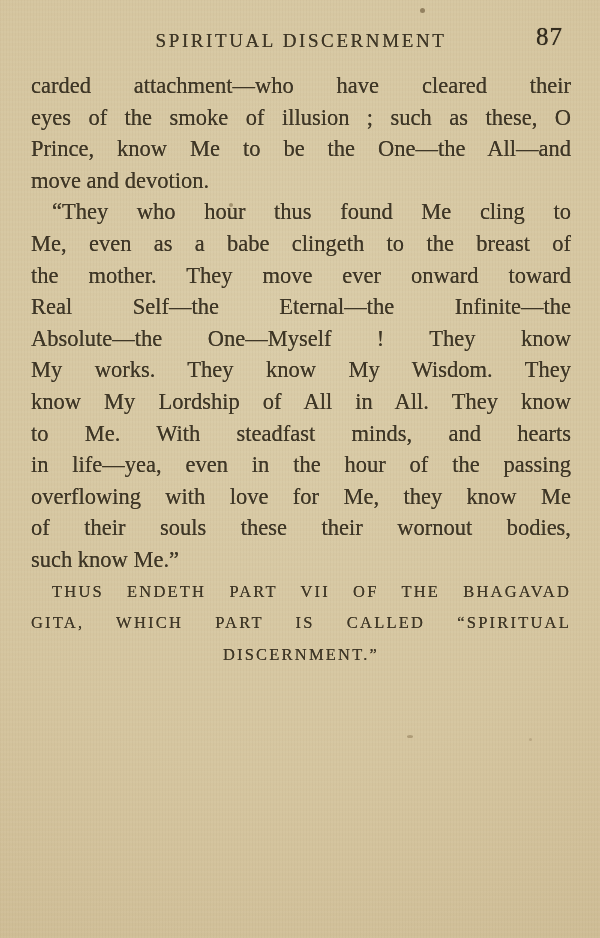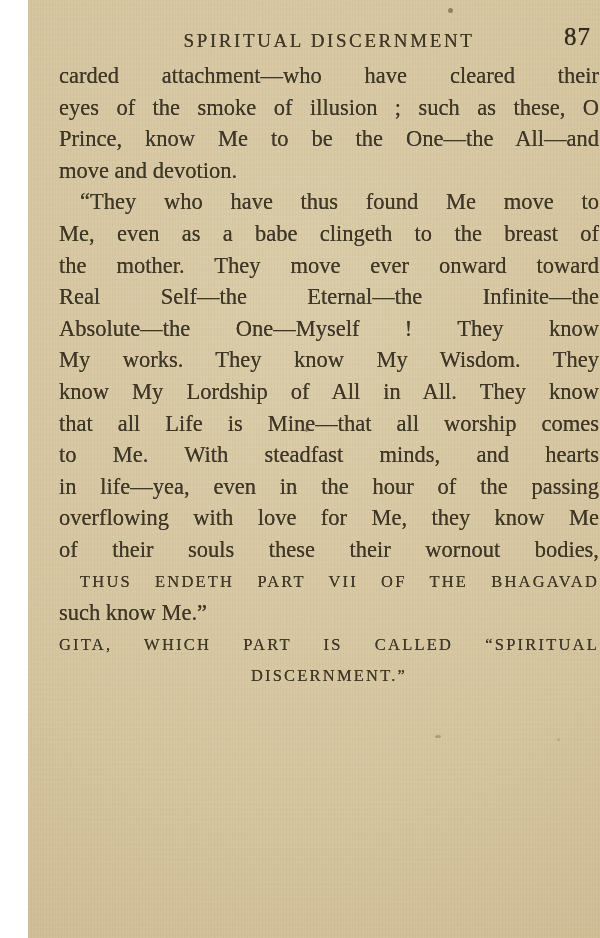--- a/index.html
+++ b/index.html
@@ -9,42 +9,41 @@
     overflow: hidden;
     position: relative;
   }
   .page {
     position: absolute; inset: 0;
     background-color: var(--paper, #d3c39c);
     background-image:
       repeating-linear-gradient(90deg, rgba(120,100,70,0.045) 0 1px, rgba(0,0,0,0) 1px 3px),
       repeating-linear-gradient(0deg, rgba(255,255,255,0.035) 0 2px, rgba(0,0,0,0) 2px 5px),
       radial-gradient(ellipse 125% 95% at 48% 35%, #dacca8 0%, #d5c59f 50%, #ccba92 88%, #c4b186 100%);
-    margin-left: 28px;
   }
   .running-header {
     position: absolute; left: 31px; width: 540px; top: 28px; height: 26px;
     line-height: 26px;
   }
   .header-title {
     text-align: center;
     font-size: 19px;
     letter-spacing: 2.6px;
     color: var(--ink, #3e3626);
     text-shadow: 0 0 0.6px rgba(62,54,38,0.85);
   }
   .page-number {
     position: absolute; right: 8px; top: -4px;
     font-size: 25px;
     letter-spacing: 1px;
     color: #332c1e;
     text-shadow: 0 0 0.7px rgba(45,38,25,0.9);
   }
   .text-block {
-    position: absolute; left: 31px; top: 60px; width: 540px;
+    position: absolute; left: 31px; top: 70px; width: 540px;
     color: var(--ink, #3e3626);
     text-shadow: 0 0 0.6px rgba(62,54,38,0.85);
   }
   .line {
     height: 31.6px;
     line-height: 31.6px;
     font-size: 22.5px;
     overflow: hidden;
     text-align: left;
   }
@@ -68,34 +67,33 @@
   <div class="running-header">
     <div class="header-title">SPIRITUAL DISCERNMENT</div>
     <div class="page-number">87</div>
   </div>
 
   <div class="text-block">
       <div class="line j">carded attachment—who have cleared their</div>
       <div class="line j">eyes of the smoke of illusion ; such as these, O</div>
       <div class="line j">Prince, know Me to be the One—the All—and</div>
       <div class="line">move and devotion.</div>
-      <div class="line j ind">“They who have thus found Me move to</div>
+      <div class="line j ind">“They who hour thus found Me cling to</div>
       <div class="line j">Me, even as a babe clingeth to the breast of</div>
       <div class="line j">the mother.  They move ever onward toward</div>
       <div class="line j">Real Self—the Eternal—the Infinite—the</div>
       <div class="line j">Absolute—the One—Myself !  They know</div>
       <div class="line j">My works.  They know My Wisdom.  They</div>
       <div class="line j">know My Lordship of All in All.  They know</div>
-      <div class="line j">that all Life is Mine—that all worship comes</div>
       <div class="line j">to Me.  With steadfast minds, and hearts</div>
       <div class="line j">in life—yea, even in the hour of the passing</div>
       <div class="line j">overflowing with love for Me, they know Me</div>
       <div class="line j">of their souls these their wornout bodies,</div>
+      <div class="line">such know Me.”</div>
       <div class="line j ind caps">THUS ENDETH PART VII OF THE BHAGAVAD</div>
-      <div class="line">such know Me.”</div>
       <div class="line j caps">GITA, WHICH PART IS CALLED “SPIRITUAL</div>
       <div class="line caps">DISCERNMENT.”</div>
     </div>
 
 <div class="speck" style="left: 420px; top: 8px; width: 5px; height: 5px; background: rgb(110, 92, 62); opacity: 0.65;"></div>
     <div class="speck" style="left: 229px; top: 203px; width: 4px; height: 4px; background: rgb(134, 116, 83); opacity: 0.65;"></div>
     <div class="speck" style="left: 277px; top: 428px; width: 3px; height: 4px; background: rgb(109, 93, 66); opacity: 0.7;"></div>
     <div class="speck" style="left: 407px; top: 735px; width: 6px; height: 3px; background: rgb(148, 129, 94); opacity: 0.6;"></div>
     <div class="speck" style="left: 529px; top: 738px; width: 3px; height: 3px; background: rgb(163, 144, 112); opacity: 0.5;"></div>
   </div>

